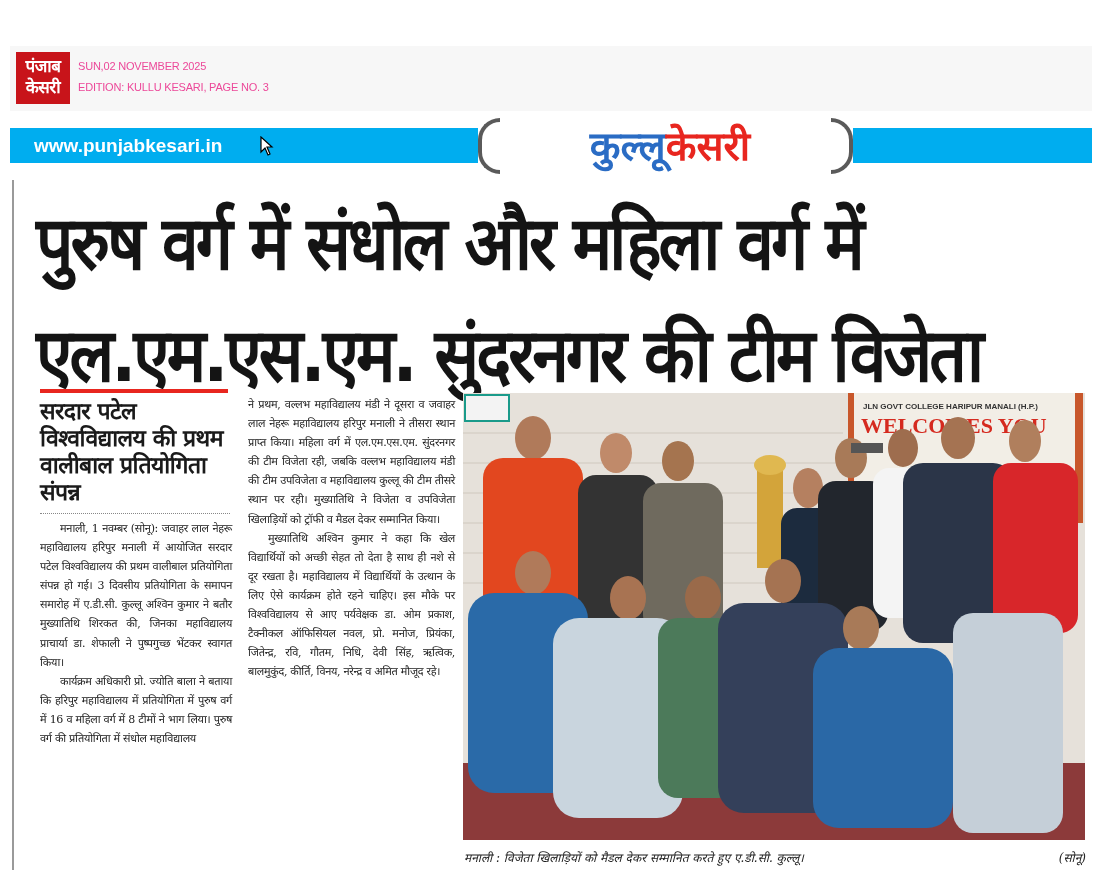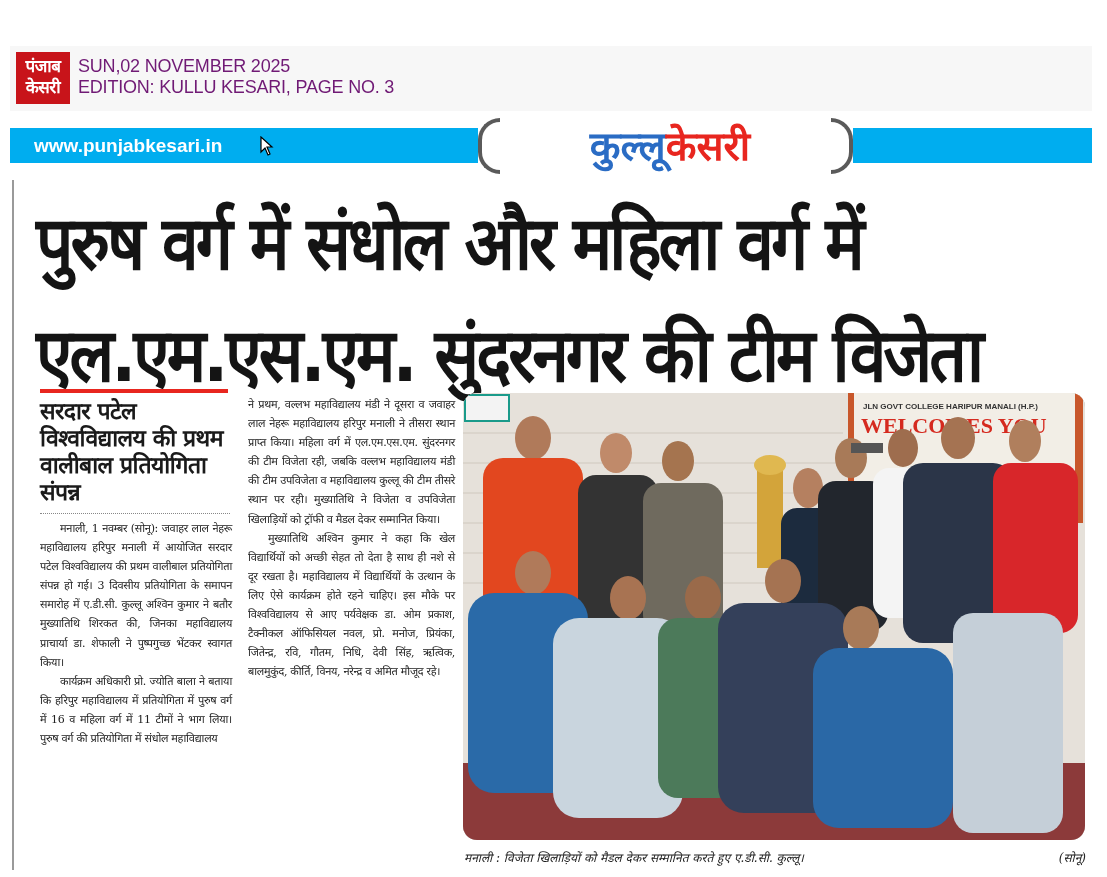--- a/index.html
+++ b/index.html
@@ -13,21 +13,21 @@
     }
     .logo {
       position: absolute; left: 16px; top: 52px; width: 54px; height: 52px;
       background: #c8141a; color: #fff;
       display: flex; flex-direction: column; align-items: center; justify-content: center;
       font-family: Liberation Mono, monospace; font-weight: bold; font-size: 17px; line-height: 21px;
       letter-spacing: -0.5px;
     }
     .edition-text {
       position: absolute; left: 78px; top: 56px;
-      font-family: "Liberation Sans", sans-serif; font-size: 18px; line-height: 21px; color: #701a75;
+      font-family: "Liberation Sans", sans-serif; font-size: 11px; line-height: 21px; color: #ec4899;
       letter-spacing: -0.2px;
     }
 
     
     .blue-band {
       position: absolute; left: 10px; top: 128px; width: 1082px; height: 35px;
       background: #00adef;
     }
     .site-url {
       position: absolute; left: 34px; top: 135px;
@@ -88,21 +88,21 @@
       text-align: justify; letter-spacing: -0.3px;
     }
     .col-text p { text-indent: 20px; }
     .col1 { left: 40px; top: 519px; width: 192px; }
     .col2 { left: 248px; top: 395px; width: 207px; }
     .col2 p.first { text-indent: 0; }
 
     
     .photo {
       position: absolute; left: 463px; top: 393px; width: 622px; height: 447px;
-      overflow: hidden; background: #a3a3a3; border-radius: 14px;
+      overflow: hidden; background: #a3a3a3;
     }
     .caption {
       position: absolute; left: 464px; top: 850px; width: 622px;
       font-family: "DejaVu Serif", serif; font-style: italic; font-size: 12px; line-height: 16px; color: #222;
       display: flex; justify-content: space-between;
     }
   </style>
 </head>
 <body>
 
@@ -135,21 +135,21 @@
   <span class="line">पुरुष वर्ग में संधोल और महिला वर्ग में</span>
   <span class="line">एल.एम.एस.एम. सुंदरनगर की टीम विजेता</span>
 </h1>
 
 <div class="red-rule"></div>
 <h2 class="subhead">सरदार पटेल विश्वविद्यालय की प्रथम वालीबाल प्रतियोगिता संपन्न</h2>
 <div class="dotted-rule"></div>
 
 <div class="col-text col1">
   <p>मनाली, 1 नवम्बर (सोनू): जवाहर लाल नेहरू महाविद्यालय हरिपुर मनाली में आयोजित सरदार पटेल विश्वविद्यालय की प्रथम वालीबाल प्रतियोगिता संपन्न हो गई। 3 दिवसीय प्रतियोगिता के समापन समारोह में ए.डी.सी. कुल्लू अश्विन कुमार ने बतौर मुख्यातिथि शिरकत की, जिनका महाविद्यालय प्राचार्या डा. शेफाली ने पुष्पगुच्छ भेंटकर स्वागत किया।</p>
-  <p>कार्यक्रम अधिकारी प्रो. ज्योति बाला ने बताया कि हरिपुर महाविद्यालय में प्रतियोगिता में पुरुष वर्ग में 16 व महिला वर्ग में 11 टीमों ने भाग लिया। पुरुष वर्ग की प्रतियोगिता में संधोल महाविद्यालय</p>
+  <p>कार्यक्रम अधिकारी प्रो. ज्योति बाला ने बताया कि हरिपुर महाविद्यालय में प्रतियोगिता में पुरुष वर्ग में 16 व महिला वर्ग में 8 टीमों ने भाग लिया। पुरुष वर्ग की प्रतियोगिता में संधोल महाविद्यालय</p>
 </div>
 
 <div class="col-text col2">
   <p class="first">ने प्रथम, वल्लभ महाविद्यालय मंडी ने दूसरा व जवाहर लाल नेहरू महाविद्यालय हरिपुर मनाली ने तीसरा स्थान प्राप्त किया। महिला वर्ग में एल.एम.एस.एम. सुंदरनगर की टीम विजेता रही, जबकि वल्लभ महाविद्यालय मंडी की टीम उपविजेता व महाविद्यालय कुल्लू की टीम तीसरे स्थान पर रही। मुख्यातिथि ने विजेता व उपविजेता खिलाड़ियों को ट्रॉफी व मैडल देकर सम्मानित किया।</p>
   <p>मुख्यातिथि अश्विन कुमार ने कहा कि खेल विद्यार्थियों को अच्छी सेहत तो देता है साथ ही नशे से दूर रखता है। महाविद्यालय में विद्यार्थियों के उत्थान के लिए ऐसे कार्यक्रम होते रहने चाहिए। इस मौके पर विश्वविद्यालय से आए पर्यवेक्षक डा. ओम प्रकाश, टैक्नीकल ऑफिसियल नवल, प्रो. मनोज, प्रियंका, जितेन्द्र, रवि, गौतम, निधि, देवी सिंह, ऋत्विक, बालमुकुंद, कीर्ति, विनय, नरेन्द्र व अमित मौजूद रहे।</p>
 </div>
 
 <div class="photo" title="Winning volleyball team players with medals and trophy alongside ADC Kullu">
   <svg width="622" height="447" viewBox="0 0 622 447">
 

